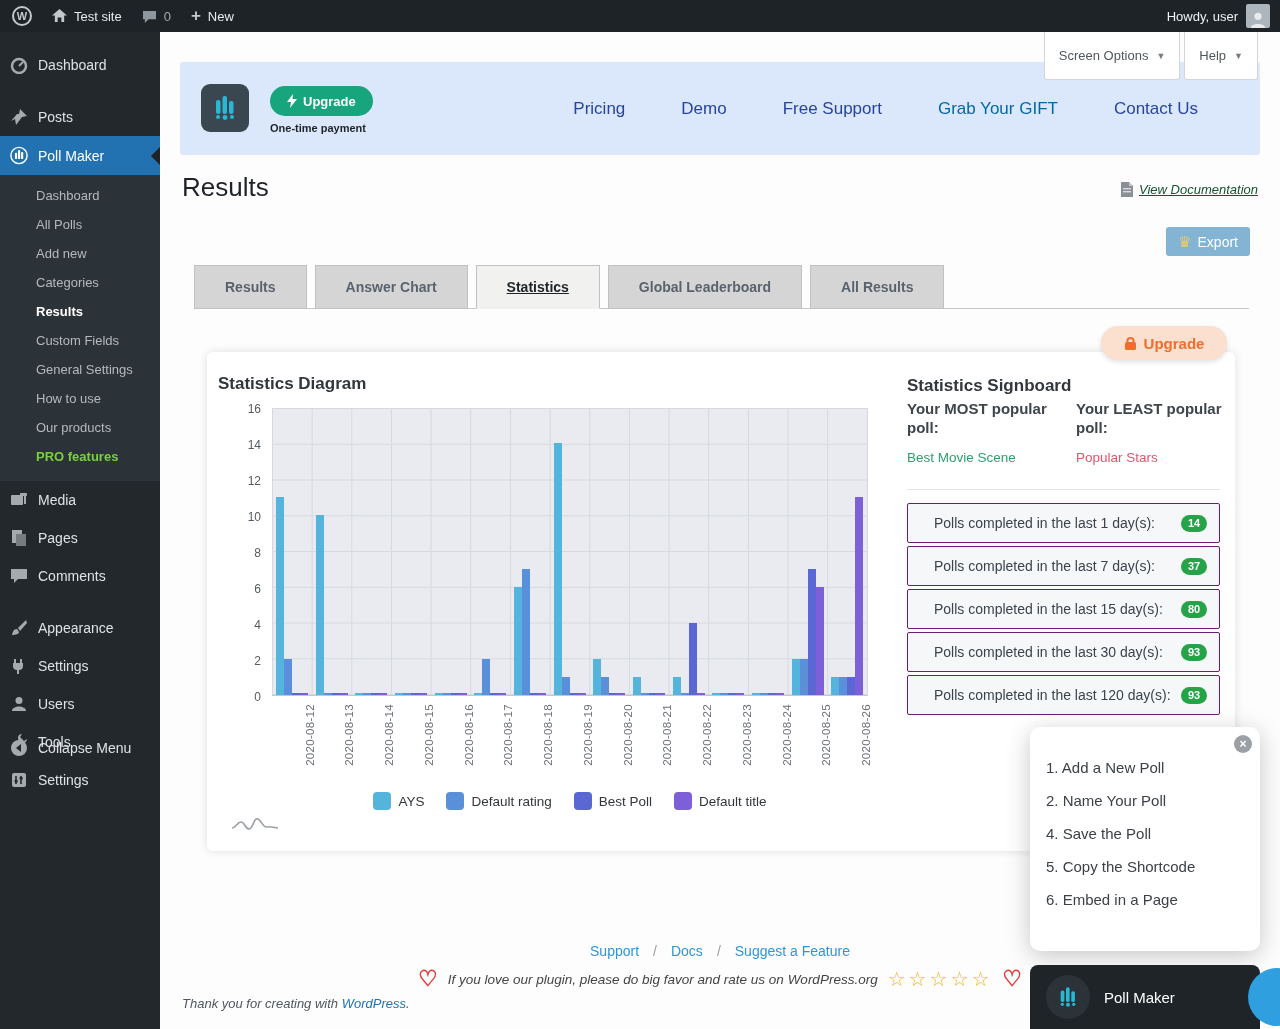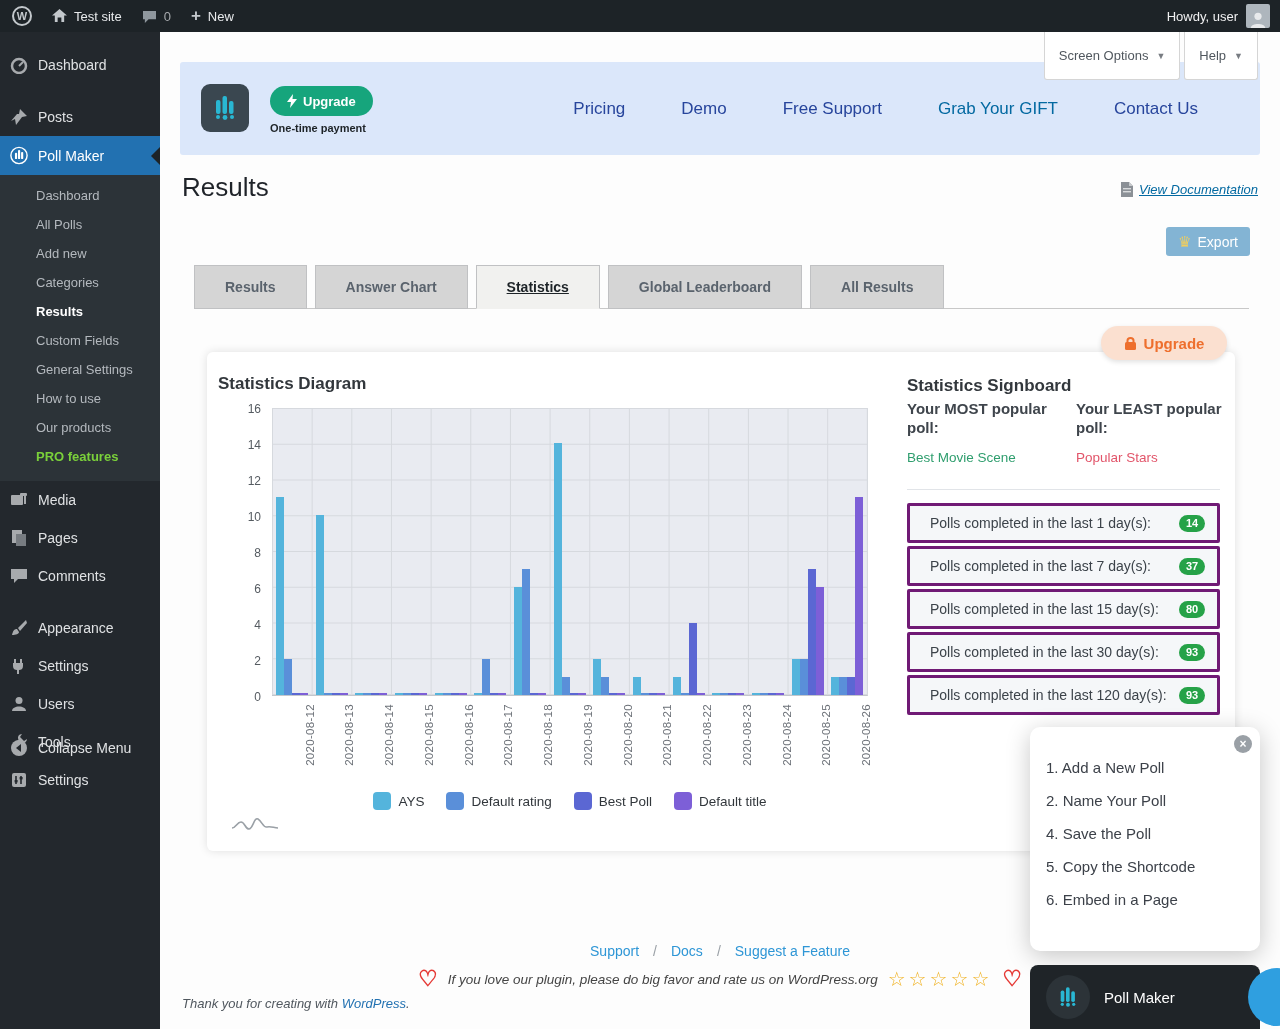--- a/index.html
+++ b/index.html
@@ -38,21 +38,21 @@
   .banner { position:absolute; left:180px; top:62px; width:1080px; height:93px; background:#dbe7fa; border-radius:3px; z-index:5; }
   .banner-logo { position:absolute; left:21px; top:22px; width:48px; height:48px; background:#3a4750; border-radius:9px; display:flex; align-items:center; justify-content:center; }
   .upgrade-green { position:absolute; left:90px; top:24px; height:30px; padding:0 17px; background:#16a57c; border-radius:15px; color:#fff; font-size:13px; font-weight:bold; display:flex; align-items:center; gap:6px; cursor:pointer; }
   .payment-note { position:absolute; left:90px; top:60px; font-size:11px; font-weight:bold; color:#1d2327; }
   .banner-nav { position:absolute; right:62px; top:0; height:93px; display:flex; align-items:center; gap:56px; }
   .banner-nav .bnav { font-size:17px; color:#27459c; cursor:pointer; }
   .banner-nav .bnav.gift { color:#0369a1; }
 
   
   .page-title { position:absolute; left:182px; top:172px; font-size:26px; font-weight:400; color:#1f2329; }
-  .view-doc { position:absolute; right:22px; top:182px; display:flex; align-items:center; gap:6px; font-size:13px; color:#0369a1; font-style:italic; text-decoration:underline; cursor:pointer; }
+  .view-doc { position:absolute; right:22px; top:182px; display:flex; align-items:center; gap:6px; font-size:13px; color:#14532d; font-style:italic; text-decoration:underline; cursor:pointer; }
   .export-btn { position:absolute; right:30px; top:227px; height:29px; padding:0 12px; background:#83b4d4; border-radius:3px; color:#fff; font-size:14px; display:flex; align-items:center; gap:6px; cursor:pointer; }
   .export-btn .crown { color:#f3cf5c; font-size:15px; }
 
   
   .tabs { position:absolute; left:194px; top:265px; display:flex; gap:8px; z-index:6; }
   .tab { height:44px; padding:0 30px; background:#d5d5d5; border:1px solid #c0c1c3; display:flex; align-items:center; font-size:14px; font-weight:bold; color:#5a636d; cursor:pointer; }
   .tab.active { background:#f1f1ef; color:#1d2327; text-decoration:underline; border-bottom-color:#f1f1ef; }
   .tabs-rule { position:absolute; left:194px; top:308px; width:1055px; height:1px; background:#c8c8c8; }
 
   .upgrade-lock { position:absolute; left:1101px; top:326px; width:126px; height:34px; background:#fbe0d0; border-radius:18px; display:flex; align-items:center; justify-content:center; gap:7px; color:#ee6f2d; font-size:15px; font-weight:bold; box-shadow:0 2px 5px rgba(0,0,0,.12); cursor:pointer; z-index:8; }
@@ -76,21 +76,21 @@
   .legend-swatch { width:18px; height:18px; border-radius:4px; }
   .squiggle { position:absolute; left:24px; top:460px; }
 
   .sb-title { position:absolute; left:700px; top:24px; font-size:17px; font-weight:bold; color:#32373c; }
   .sb-col { position:absolute; top:48px; width:160px; font-size:15px; font-weight:bold; color:#3f454c; line-height:1.25; }
   .sb-col .sb-val { margin-top:12px; font-size:13.5px; font-weight:normal; }
   .sb-most { left:700px; } .sb-least { left:869px; }
   .val-green { color:#2f9e6e; } .val-red { color:#e2556a; }
   .sb-divider { position:absolute; left:700px; top:137px; width:313px; height:1px; background:#e1e4e8; }
   .sb-rows { position:absolute; left:700px; top:151px; width:313px; }
-  .sb-row { height:40px; margin-bottom:3px; background:#f5f7f9; border:3px solid #701a75; border-radius:2px; display:flex; align-items:center; justify-content:space-between; padding:0 12px 0 20px; font-size:14px; color:#3c434a; }
+  .sb-row { height:40px; margin-bottom:3px; background:#f5f7f9; border:1px solid #701a75; border-radius:2px; display:flex; align-items:center; justify-content:space-between; padding:0 12px 0 26px; font-size:14px; color:#3c434a; }
   .badge { min-width:26px; height:17px; background:#26a248; border-radius:9px; color:#fff; font-size:11px; font-weight:bold; display:flex; align-items:center; justify-content:center; padding:0 6px; }
 
   
   .popup { position:absolute; left:1030px; top:727px; width:230px; height:224px; background:#fff; border-radius:10px; box-shadow:0 5px 24px rgba(0,0,0,.22); z-index:20; }
   .popup-close { position:absolute; right:8px; top:8px; width:18px; height:18px; border-radius:50%; background:#9aa0a6; color:#fff; font-size:12px; font-weight:bold; display:flex; align-items:center; justify-content:center; cursor:pointer; }
   .guide-list { padding:24px 0 0 16px; list-style:none; }
   .guide-list li { font-size:15px; color:#3c4149; line-height:33px; }
 
   
   .footer-links { position:absolute; left:160px; top:943px; width:1120px; text-align:center; font-size:14px; z-index:3; }

